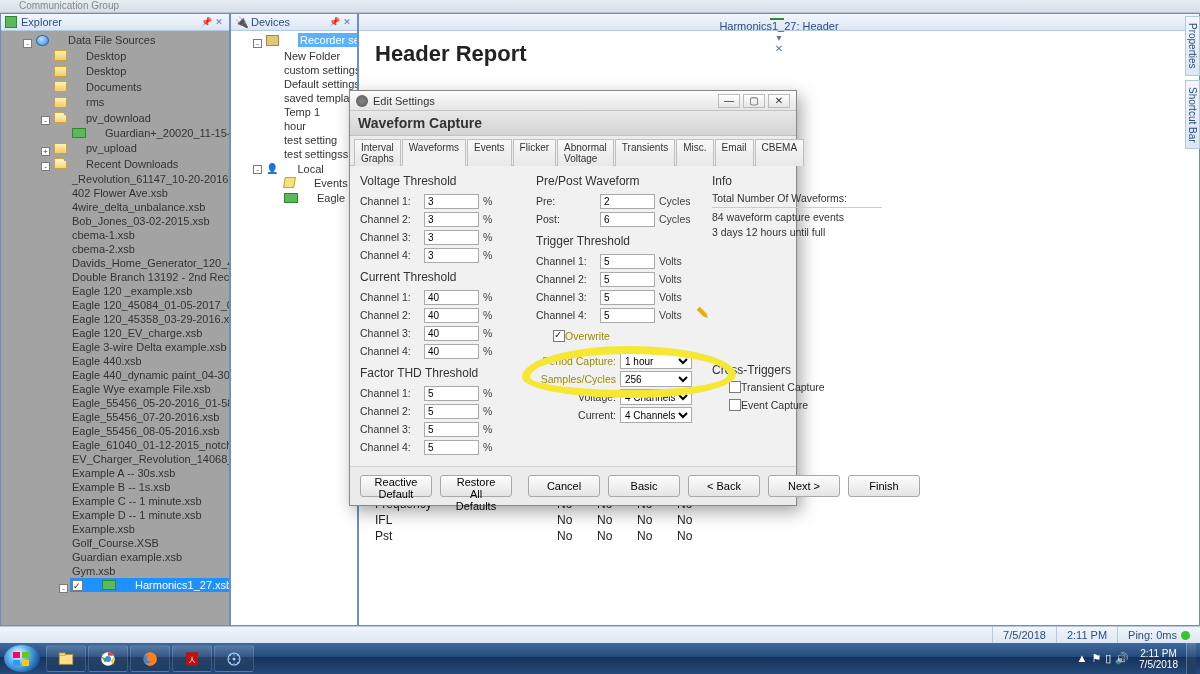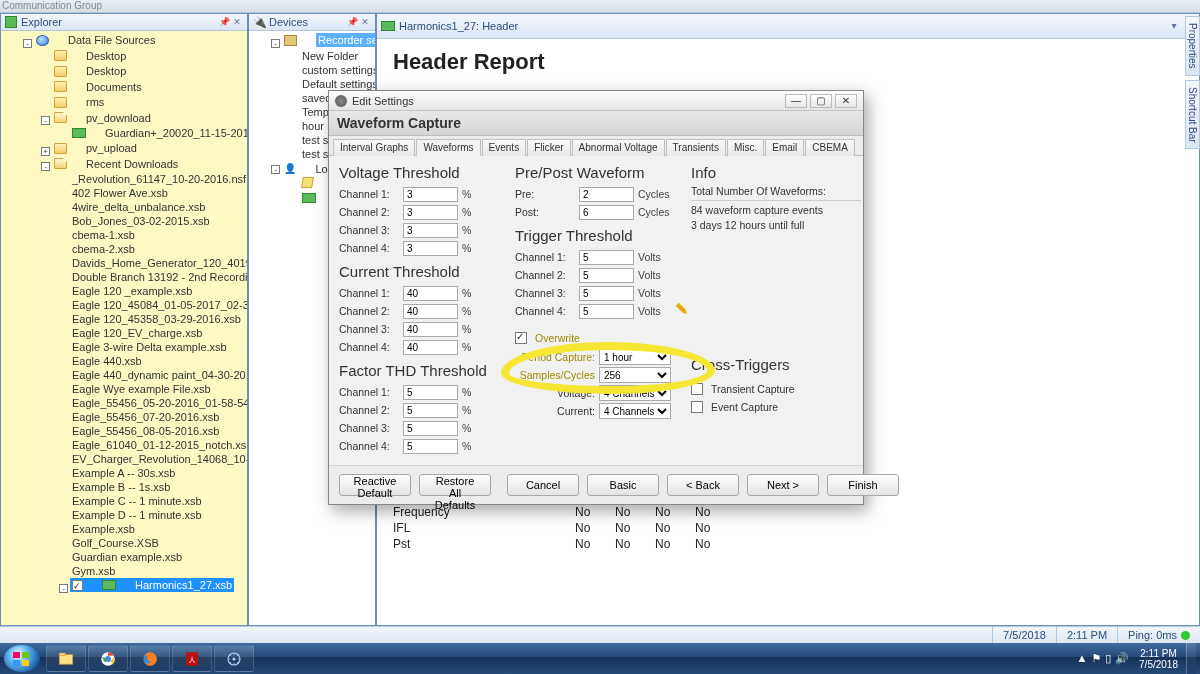--- a/index.html
+++ b/index.html
@@ -1,26 +1,26 @@
 <!DOCTYPE html>
 <html><head>
 <meta charset="utf-8">
 <style>
   * { box-sizing: border-box; margin: 0; padding: 0; }
   html, body { height: 100%; width: 1200px; }
   body { font-family: "Segoe UI", Tahoma, sans-serif; font-size: 11px; background: #cfe4f7; color: #333; overflow: hidden; }
 
   
-  #top-strip { height: 13px; background: linear-gradient(#e7eef4, #d6dee7); border-bottom: 1px solid #b4c2d1; font-size:10px; color:#888; padding-left:2px; line-height:12px;}
+  #top-strip { height: 13px; background: linear-gradient(#e7eef4, #d6dee7); border-bottom: 1px solid #b4c2d1; font-size:10px; color:#888; padding-left:19px; line-height:12px;}
 
   
   #work-area { display: flex; height: 613px; background: #aec9e4; }
 
   
-  #explorer { width: 248px; background: #fef9c3; border: 1px solid #6c8fbb; display: flex; flex-direction: column; }
+  #explorer { width: 230px; background: #a3a3a3; border: 1px solid #6c8fbb; display: flex; flex-direction: column; }
   .panel-header { background: linear-gradient(#f3f6fb, #dbe6f4); height: 17px; border-bottom: 1px solid #b4c8e0; display:flex; align-items:center; padding: 0 4px; font-size:11px; color:#2b4f7e; }
   .panel-header .title-icon { width: 12px; height: 12px; margin-right: 4px; display:inline-block; }
   .panel-header .spacer { flex: 1; }
   .panel-header .pin, .panel-header .close { width: 12px; height: 12px; font-size: 9px; color:#5a7aa4; cursor:pointer; text-align:center; line-height:12px;}
   #explorer-tree { flex:1; overflow:auto; font-size:11px; line-height:14px; padding: 2px 0 2px 4px; }
   .tree ul { list-style:none; padding-left: 16px; }
   .tree li { white-space: nowrap; padding: 0 2px; }
   .tree li.sel > .node { background:#1e90ff; color:#fff; }
   .tree .node { display:inline-flex; align-items:center; gap:19px; padding:0 2px;}
   .tree .toggle { width:9px; height:9px; border:1px solid #7a7a7a; background:#fff; display:inline-block; font-size:8px; line-height:7px; text-align:center; margin-right:2px; cursor:pointer;}
@@ -35,63 +35,63 @@
 
   
   #devices { width: 128px; background:#fff; border:1px solid #6c8fbb; display:flex; flex-direction:column; }
   #devices-tree { flex:1; overflow:auto; font-size:11px; line-height:14px; padding:2px 0 2px 4px;}
   .dev-highlight { background:#5bb1ff; color:#fff; padding:0 2px;}
   .ico-cfg { background:#e0c878; border:1px solid #a8863a;}
   .ico-event { width:11px;height:11px;background:#f7e27a;border:1px solid #c4a632; transform:skewX(-10deg);}
   
   
   #doc-area { flex:1; background:#fff; border:1px solid #6c8fbb; position:relative; display:flex; flex-direction:column;}
-  #doc-tabbar { height:17px; background:linear-gradient(#f3f6fb,#dbe6f4); border-bottom:1px solid #b4c8e0; display:flex; align-items:center; padding:12px 4px;}
+  #doc-tabbar { height:17px; background:linear-gradient(#f3f6fb,#dbe6f4); border-bottom:1px solid #b4c8e0; display:flex; align-items:center; padding:4px 4px;flex-direction:column;}
   #doc-tabbar .doctab { font-size:11px; color:#2b4f7e;}
   #doc-tabbar .spacer{flex:1;}
   #doc-tabbar .winbtn{ width:14px;height:12px; font-size:10px; color:#5a7aa4; text-align:center; cursor:pointer;}
   #doc-body { flex:1; overflow:auto; padding: 10px 16px; position:relative;}
   #doc-body h1 { font-size:22px; font-weight:700; margin-bottom:14px; color:#222;}
   #doc-body .customer { font-size:13px; color:#333; margin-bottom:6px;margin-top:43px;}
   .linkrow { display:flex; gap:10px; font-size:12px; }
   .linkrow a { color:#1050b6; text-decoration:underline; cursor:pointer;}
   .linkrow a.visited { color:#7a2aa8; }
   .linkrow span.cell { width:30px; color:#222;}
   .report-table { margin-top:260px; }
   .report-table .linkrow { height:16px; }
   .report-table .rowlabel { width:172px; }
   .report-table .rowlabel.nolink { color:#222; text-decoration:none; cursor:default;}
 
   
-  #dialog { position:absolute; left:328px; top:90px; width:536px; background:#f1f1f1; border:1px solid #888; box-shadow: 4px 6px 16px rgba(0,0,0,.35); z-index:50;}
+  #dialog { position:absolute; left:349px; top:90px; width:448px; background:#f1f1f1; border:1px solid #888; box-shadow: 4px 6px 16px rgba(0,0,0,.35); z-index:50;}
   #dialog .titlebar { height:20px; background:linear-gradient(#fdfdfd,#e5e5e5); border-bottom:1px solid #c4c4c4; display:flex; align-items:center; padding:0 6px; font-size:11px; color:#333;}
   #dialog .titlebar .tgear { width:12px;height:12px; border-radius:50%; background:radial-gradient(circle,#888,#555); margin-right:5px;}
   #dialog .titlebar .spacer{flex:1;}
   #dialog .titlebar .wbtn{ width:22px;height:14px;border:1px solid #bbb;background:linear-gradient(#fff,#e6e6e6); margin-left:3px; font-size:10px; text-align:center;line-height:12px; cursor:pointer;}
   #dialog .section-title { background:linear-gradient(#e8e8e8,#d4d4d4); padding:4px 8px; font-size:14px; font-weight:600; border-bottom:1px solid #c0c0c0;}
   #dialog .tabstrip { display:flex; border-bottom:1px solid #c0c0c0; background:#ececec; padding:2px 4px 0 4px; gap:0;}
   #dialog .tab { font-size:10px; padding:2px 6px; border:1px solid #c0c0c0; border-bottom:none; background:linear-gradient(#f8f8f8,#e8e8e8); margin-right:1px; cursor:pointer; position:relative; top:1px;}
   #dialog .tab.active { background:#f1f1f1; border-bottom:1px solid #f1f1f1;}
   #dialog .form { padding:6px 10px 10px 10px; display:grid; grid-template-columns: 170px 170px 170px; gap:0 6px; font-size:10.5px; color:#333;}
   .fgroup { }
-  .fgroup .gtitle { font-size:15px; color:#333; margin:2px 0 4px 0;}
+  .fgroup .gtitle { font-size:12px; color:#333; margin:2px 0 4px 0;}
   .frow { display:flex; align-items:center; height:18px; gap:4px;}
   .frow label { width:60px; }
   .frow input[type=text] { width:55px; height:15px; font-size:10px; border:1px solid #aaa; padding:0 3px; background:#fff;}
   .frow .unit { width:14px; color:#444;}
   .frow select { height:16px; font-size:10px; border:1px solid #aaa; background:#fff;}
   .hl { position:relative; }
   .hl::before { content:''; position:absolute; left:-14px; right:-30px; top:-6px; bottom:-28px; border:8px solid #f5e733; border-radius:50% 50% 48% 52% / 60% 55% 45% 40%; pointer-events:none; z-index:2;}
   .pencil { position:absolute; width:14px;height:14px; transform:rotate(45deg); background:linear-gradient(#f2c200,#d89b00); right:-4px; top:0px; clip-path: polygon(0 35%, 70% 35%, 100% 50%, 70% 65%, 0 65%);}  
   #dialog .info { font-size:10.5px; color:#333;}
   #dialog .info .line { margin:3px 0;}
   #dialog .btnrow { display:flex; gap:8px; justify-content:flex-start; padding:8px 10px; border-top:1px solid #d4d4d4; background:#ececec;}
   #dialog .btnrow .gap { flex:1;}
   #dialog button.dlg { height:22px; min-width:72px; font-size:11px; border:1px solid #a8a8a8; background:linear-gradient(#fdfdfd,#e4e4e4); border-radius:3px; cursor:pointer; padding:0 10px;}
-  .chkrow { display:flex; align-items:flex-end; gap:8px; height:18px;}
+  .chkrow { display:flex; align-items:flex-start; gap:0; height:18px;margin-left:17px;}
   .chkbox { width:12px;height:12px;border:1px solid #7a7a7a;background:#fff; display:inline-block; position:relative;}
   .chkbox.on::after{content:'✓'; position:absolute; font-size:10px; top:-2px; left:0; color:#2a2a2a;}
   .colyellow { color:#9c8a00;}
 
   
   #statusbar { height:17px; background:linear-gradient(#f2f5fa,#dde7f3); border-top:1px solid #b4c8e0; display:flex; align-items:center; font-size:11px; color:#2b4f7e; }
   #statusbar .seg { border-left:1px solid #b4c8e0; padding:0 10px; height:100%; display:flex; align-items:center;}
   #statusbar .flex { flex:1;}
   .ping-green { width:9px;height:9px;border-radius:50%; background:#32c832; display:inline-block; margin-left:4px;}
 

